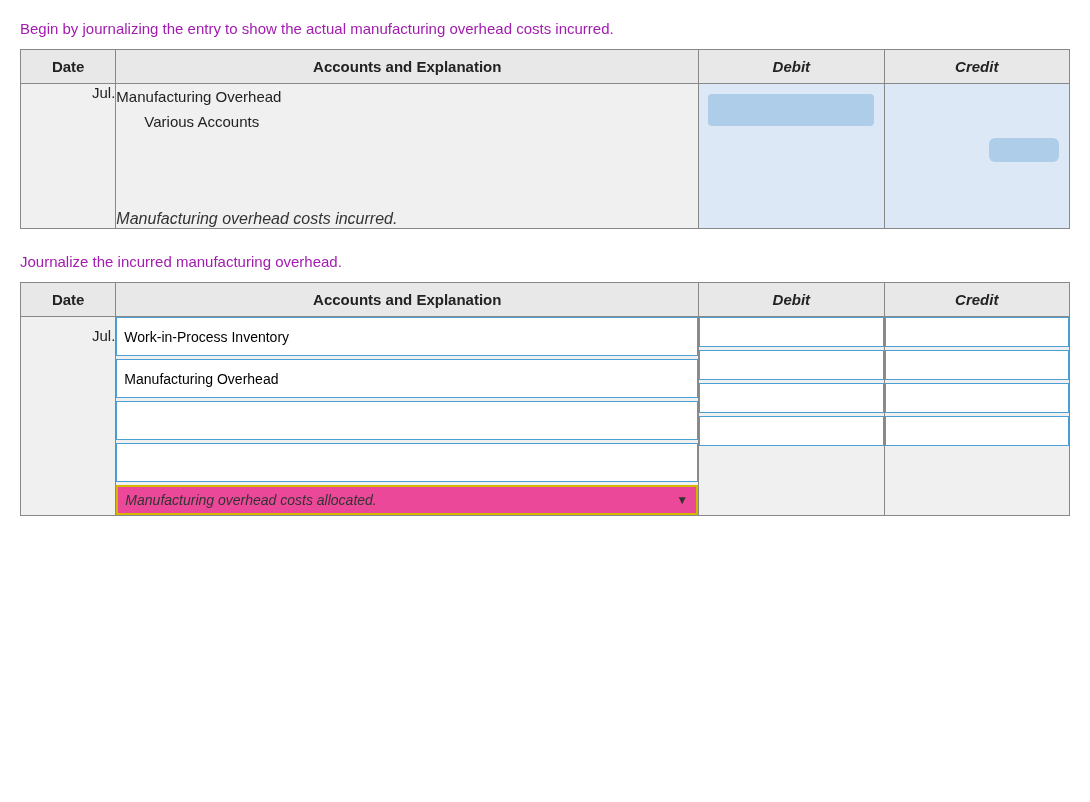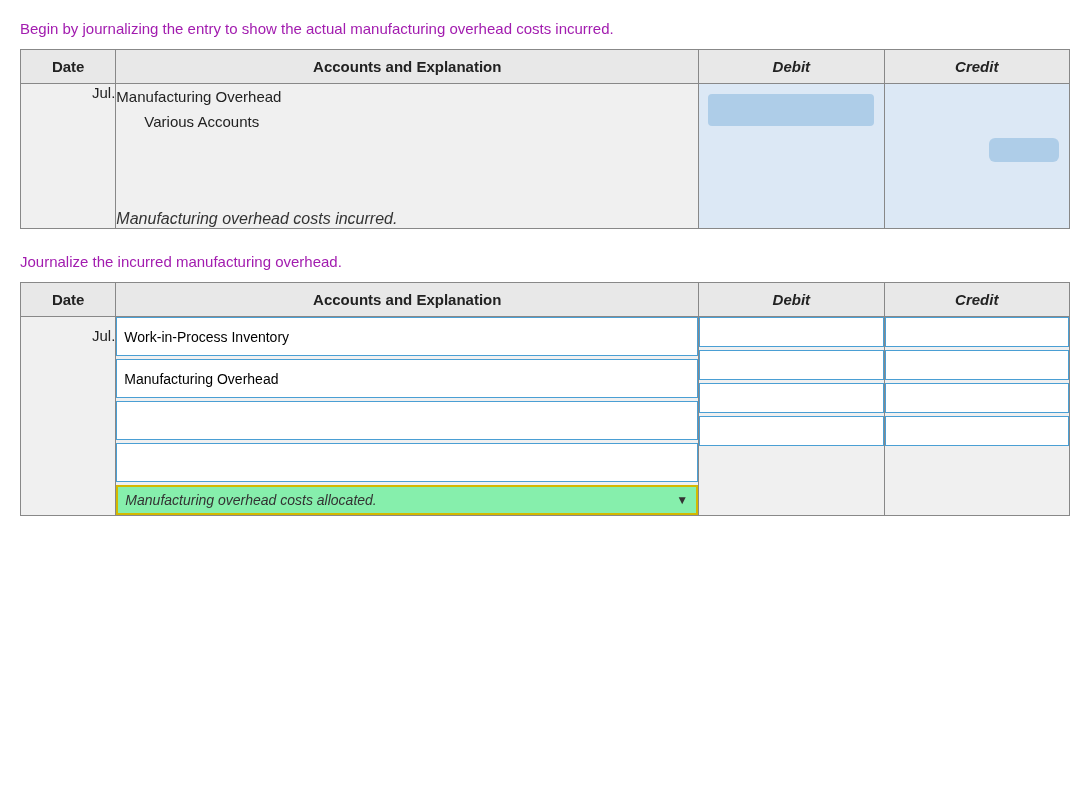--- a/index.html
+++ b/index.html
@@ -140,21 +140,21 @@
       outline: none;
       margin-bottom: 3px;
       height: 30px;
       text-align: right;
     }
 
     .dropdown-wrapper {
       display: flex;
       align-items: center;
       border: 2px solid #d4b800;
-      background-color: #86efac;
+      background-color: #ec4899;
     }
 
     .dropdown-select {
       flex: 1;
       border: none;
       outline: none;
       font-style: italic;
       font-size: 14px;
       padding: 5px 7px;
       background-color: transparent;

